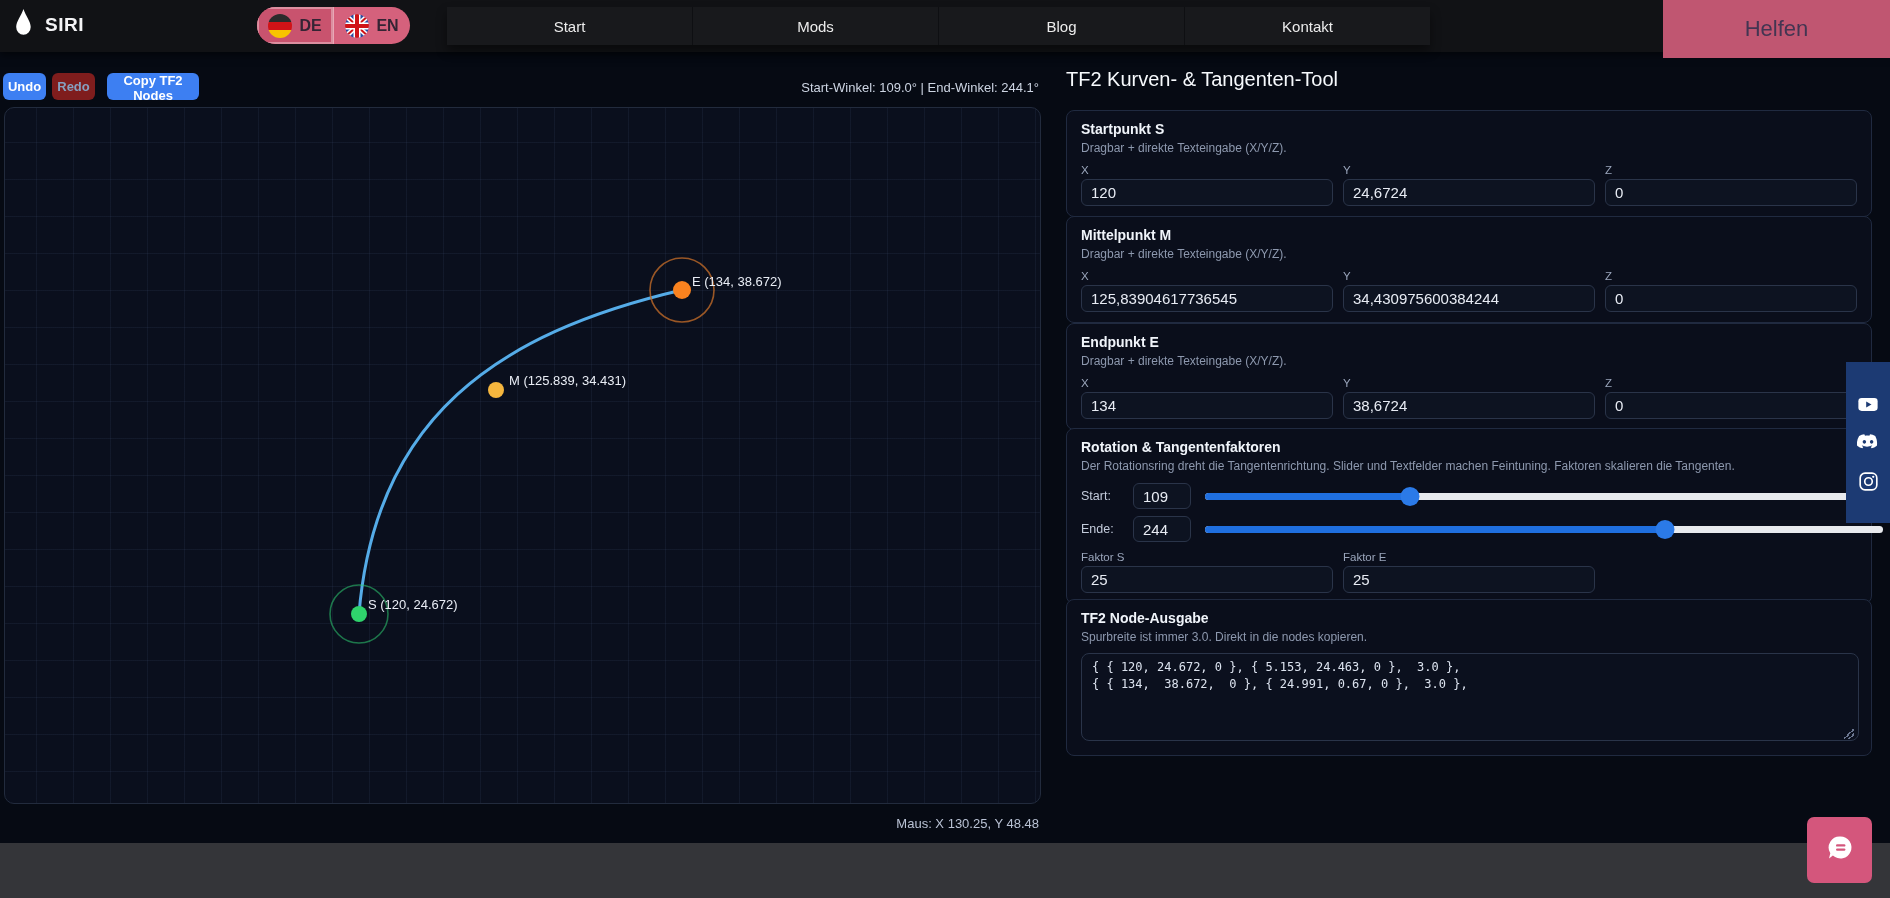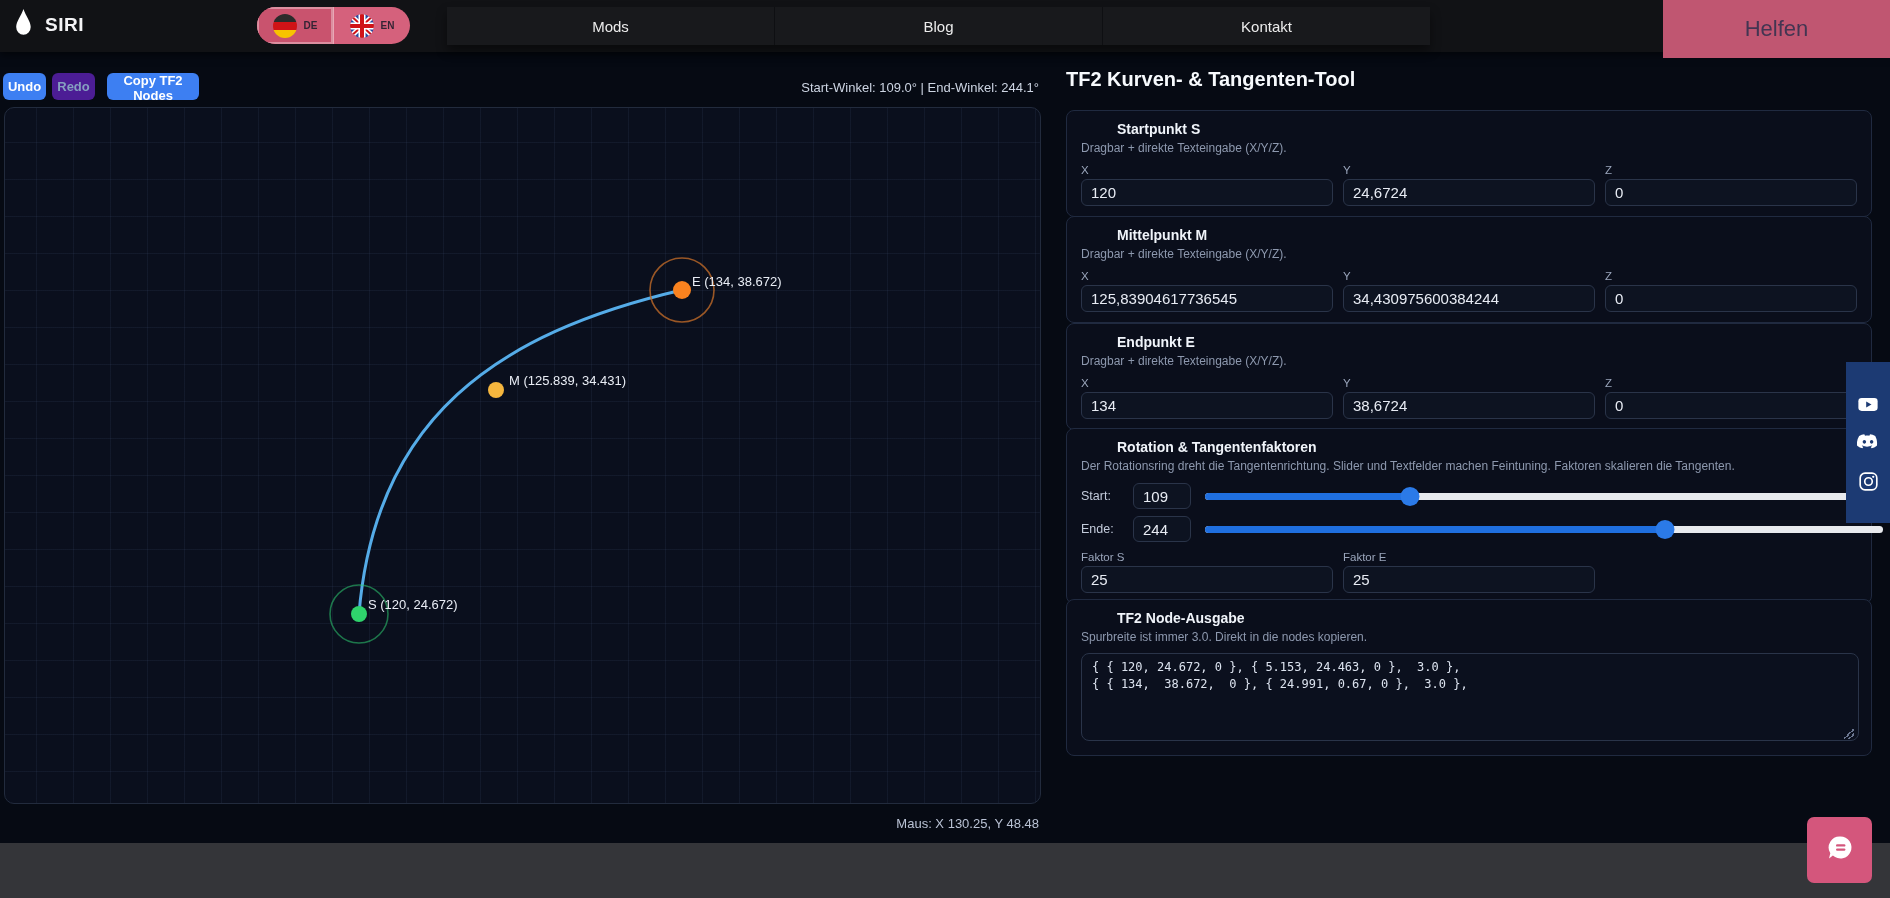--- a/index.html
+++ b/index.html
@@ -9,62 +9,62 @@
   
   .navbar { position:absolute; left:0; top:0; width:1890px; height:52px;
     background:#111215; box-shadow:0 3px 8px rgba(0,0,0,.55); z-index:40; }
   .brand { position:absolute; left:12px; top:8px; display:flex; align-items:center; gap:11px; cursor:pointer; }
   .brand-name { color:#f4f4f6; font-size:19px; font-weight:600; letter-spacing:.5px; }
   .lang-pill { position:absolute; left:257px; top:7px; width:153px; height:37px;
     border-radius:19px; display:flex; overflow:hidden; background:#d5617c; }
   .lang-seg { flex:1; display:flex; align-items:center; justify-content:center; gap:7px; cursor:pointer; }
   .lang-seg.active { background:#c9536e; box-shadow:inset 0 0 0 2px rgba(255,255,255,.35); }
   .lang-seg + .lang-seg { border-left:1px solid rgba(255,255,255,.45); }
-  .lang-code { font-size:10px; font-weight:600; color:#342434; }
+  .lang-code { font-size:16px; font-weight:600; color:#342434; }
   .flag { width:24px; height:24px; border-radius:50%; overflow:hidden; flex:0 0 auto; }
   .flag-de { background:linear-gradient(#2b2b2b 0 33%, #d01317 33% 66%, #f8c300 66% 100%); }
   .nav-strip { position:absolute; left:447px; top:7px; width:983px; height:38px;
     background:#18191c; box-shadow:0 6px 10px rgba(0,0,0,.45); display:flex; }
   .nav-item { flex:1; display:flex; align-items:center; justify-content:center;
     color:#ececec; font-size:15px; cursor:pointer; }
   .nav-item + .nav-item { border-left:1px solid #0e0f12; }
   .help-btn { position:absolute; left:1663px; top:0; width:227px; height:58px;
     background:#c05671; color:#433552; font-size:22px; display:flex; align-items:center;
     justify-content:center; cursor:pointer;text-align:right; }
 
   
   .btn { position:absolute; top:73px; height:27px; border:none; border-radius:6px;
     background:#3d7ff2; color:#fff; font-size:13px; font-weight:700;
     font-family:"Liberation Sans",sans-serif; cursor:pointer; }
   .btn.undo { left:3px; width:43px; }
-  .btn.redo { left:52px; width:43px; background:#4c1d95; color:#86a0c0; cursor:default; }
+  .btn.redo { left:52px; width:43px; background:#7f1d1d; color:#86a0c0; cursor:default; }
   .btn.copy { left:107px; width:92px; }
   .angle-status { position:absolute; left:620px; top:80px; width:419px; text-align:right;
     color:#cdd5e3; font-size:13px; }
 
   
   .canvas { position:absolute; left:4px; top:107px; width:1037px; height:697px;
     background:#0a0f1d; border:1px solid #222b3d; border-radius:10px; overflow:hidden;
     background-image:
       linear-gradient(rgba(120,145,200,.08) 1px, transparent 1px),
       linear-gradient(90deg, rgba(120,145,200,.08) 1px, transparent 1px);
     background-size:37px 37px; background-position:-6px -3px; }
   .canvas svg { position:absolute; left:0; top:0; }
   .pt-label { fill:#e9edf5; font-size:13px; font-family:"Liberation Sans",sans-serif; }
   .mouse-status { position:absolute; left:739px; top:816px; width:300px; text-align:right;
     color:#b9c2d4; font-size:13px; }
 
   
   .panel-title { position:absolute; left:1066px; top:68px; color:#f7fafd;
-    font-size:20px; font-weight:700; }
+    font-size:20px; font-weight:400; }
   .card { position:absolute; left:1066px; width:806px; background:#0a0e1b;
     border:1px solid #202a40; border-radius:8px; padding:10px 14px; }
   .card.c1 { top:110px; } .card.c2 { top:216px; } .card.c3 { top:323px; }
   .card.c4 { top:428px; } .card.c5 { top:599px; }
-  .card-title { color:#f0f4fa; font-size:14px; font-weight:700; margin-bottom:4px;margin-left:36px; }
+  .card-title { color:#f0f4fa; font-size:14px; font-weight:700; margin-bottom:4px; }
   .card-sub { color:#8d98ae; font-size:12px; margin-bottom:9px; }
   .fields { display:grid; grid-template-columns:1fr 1fr 1fr; gap:10px; }
   .f-label { color:#9aa5bb; font-size:11.5px; margin-bottom:3px; }
   .t-input { width:100%; height:27px; background:#0d1321; border:1px solid #2a3449;
     border-radius:6px; color:#e8ecf4; font-size:15px; padding:0 9px;
     font-family:"Liberation Sans",sans-serif; }
   .mini { width:58px; height:26px; margin-right:14px; }
 
   .slider-row { display:flex; align-items:center; margin-bottom:5px; height:28px; }
   .s-label { width:52px; color:#c3cbdb; font-size:12.5px; }
@@ -132,20 +132,21 @@
             <path d="M12 -2 V26 M-2 12 H26" stroke="#ffffff" stroke-width="7"></path>
             <path d="M12 -2 V26 M-2 12 H26" stroke="#d01317" stroke-width="4"></path>
           </g>
         </svg>
       </span>
       <span class="lang-code">EN</span>
     </div>
   </div>
 
   <div class="nav-strip">
+    <div class="nav-item">Start</div>
     <div class="nav-item">Mods</div>
     <div class="nav-item">Blog</div>
     <div class="nav-item">Kontakt</div>
   </div>
 
   <div class="help-btn">Helfen</div>
 </div>
 
 <button class="btn undo">Undo</button>
 <button class="btn redo">Redo</button>

